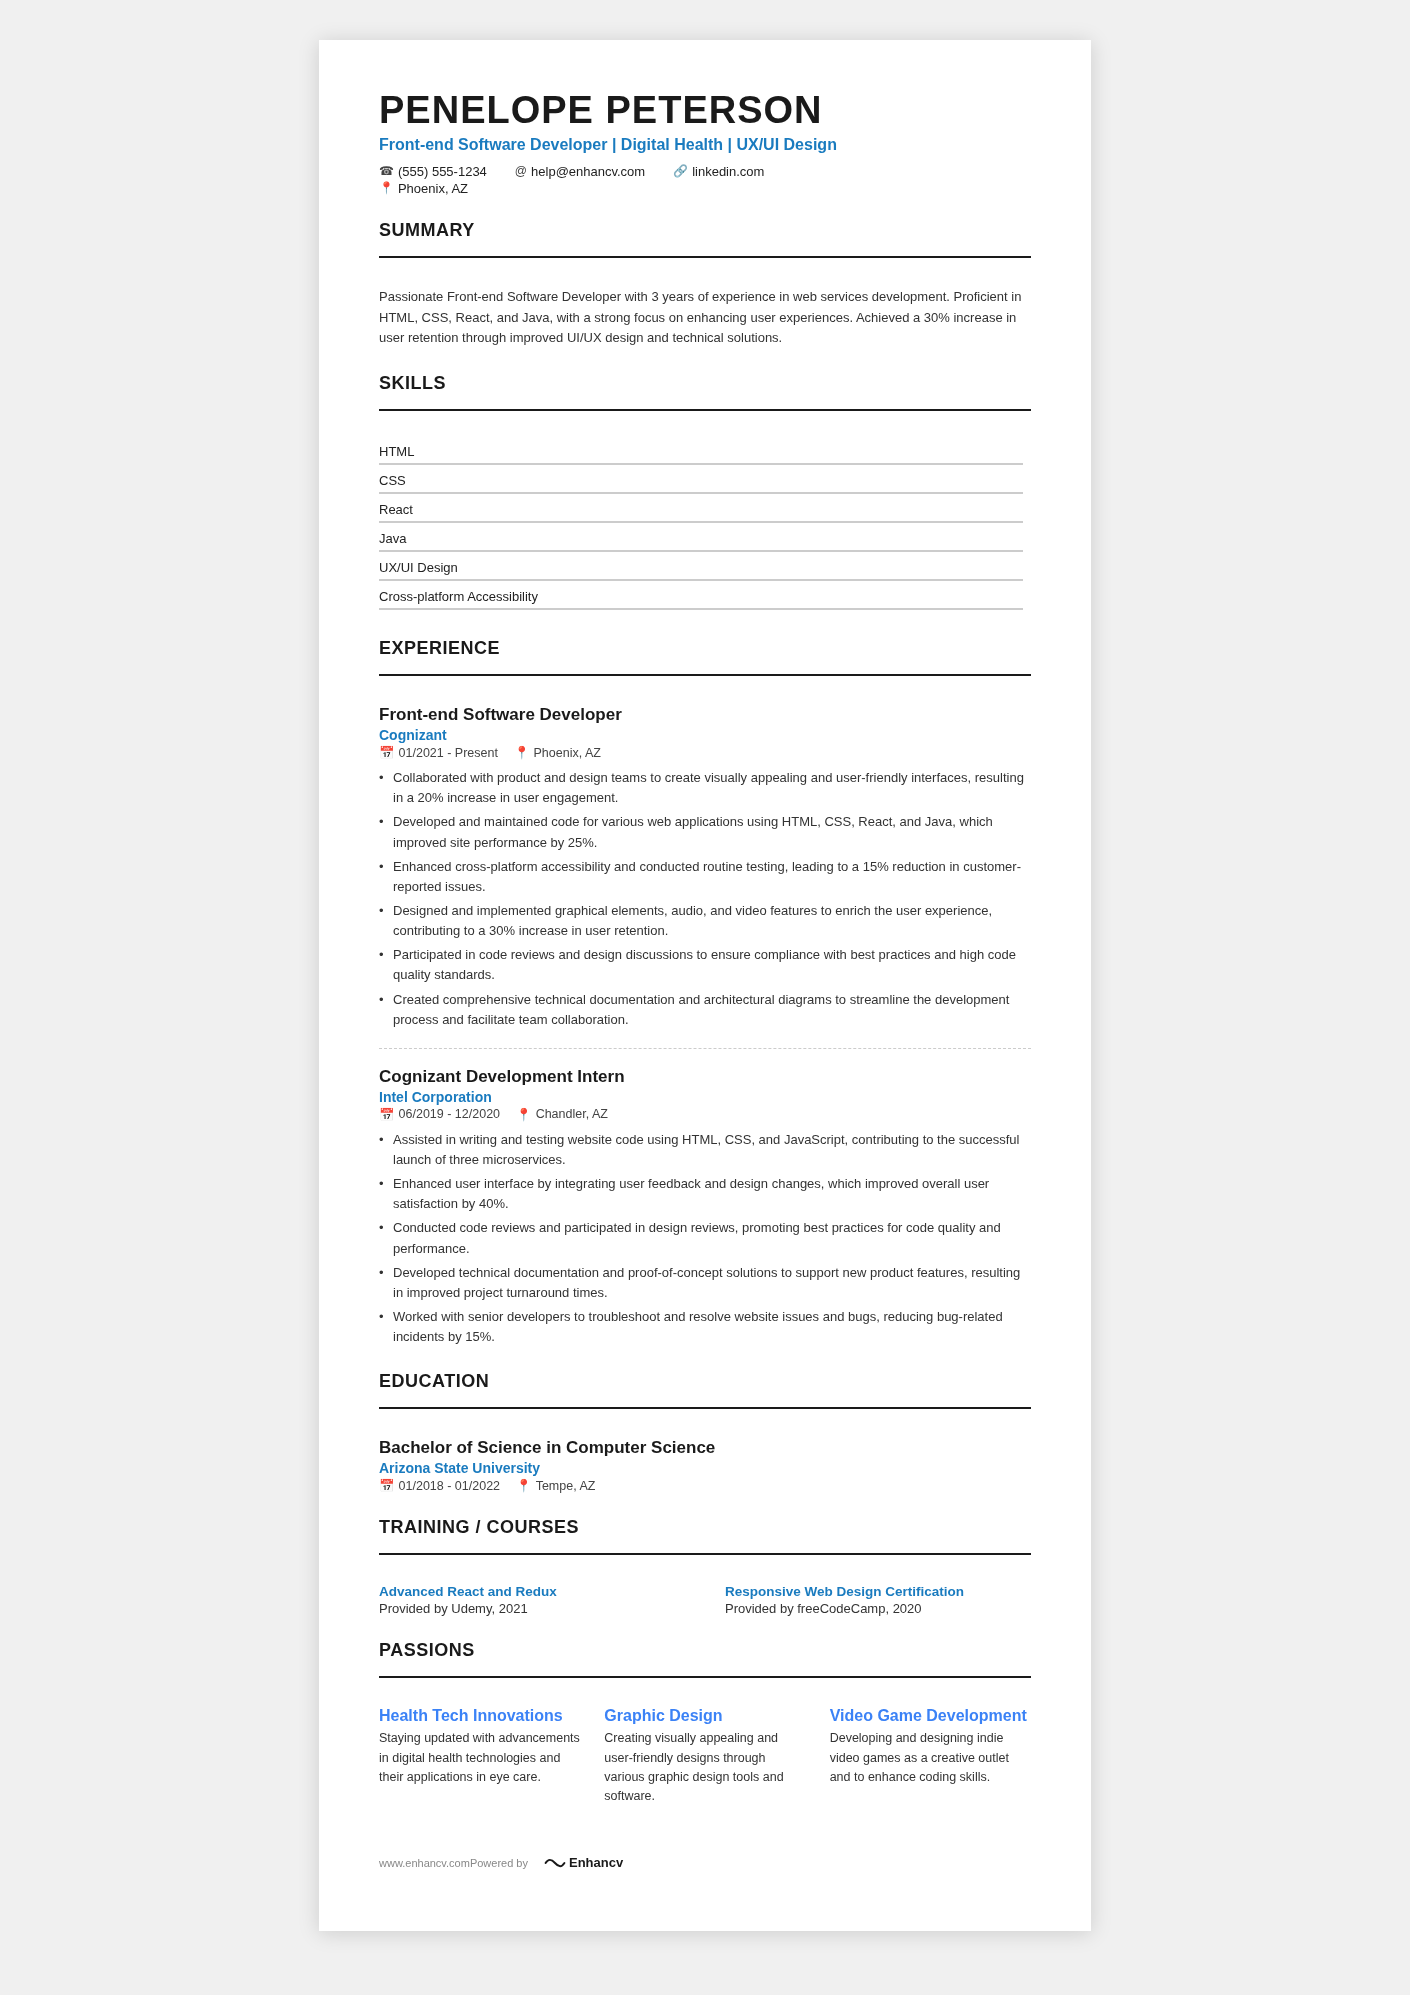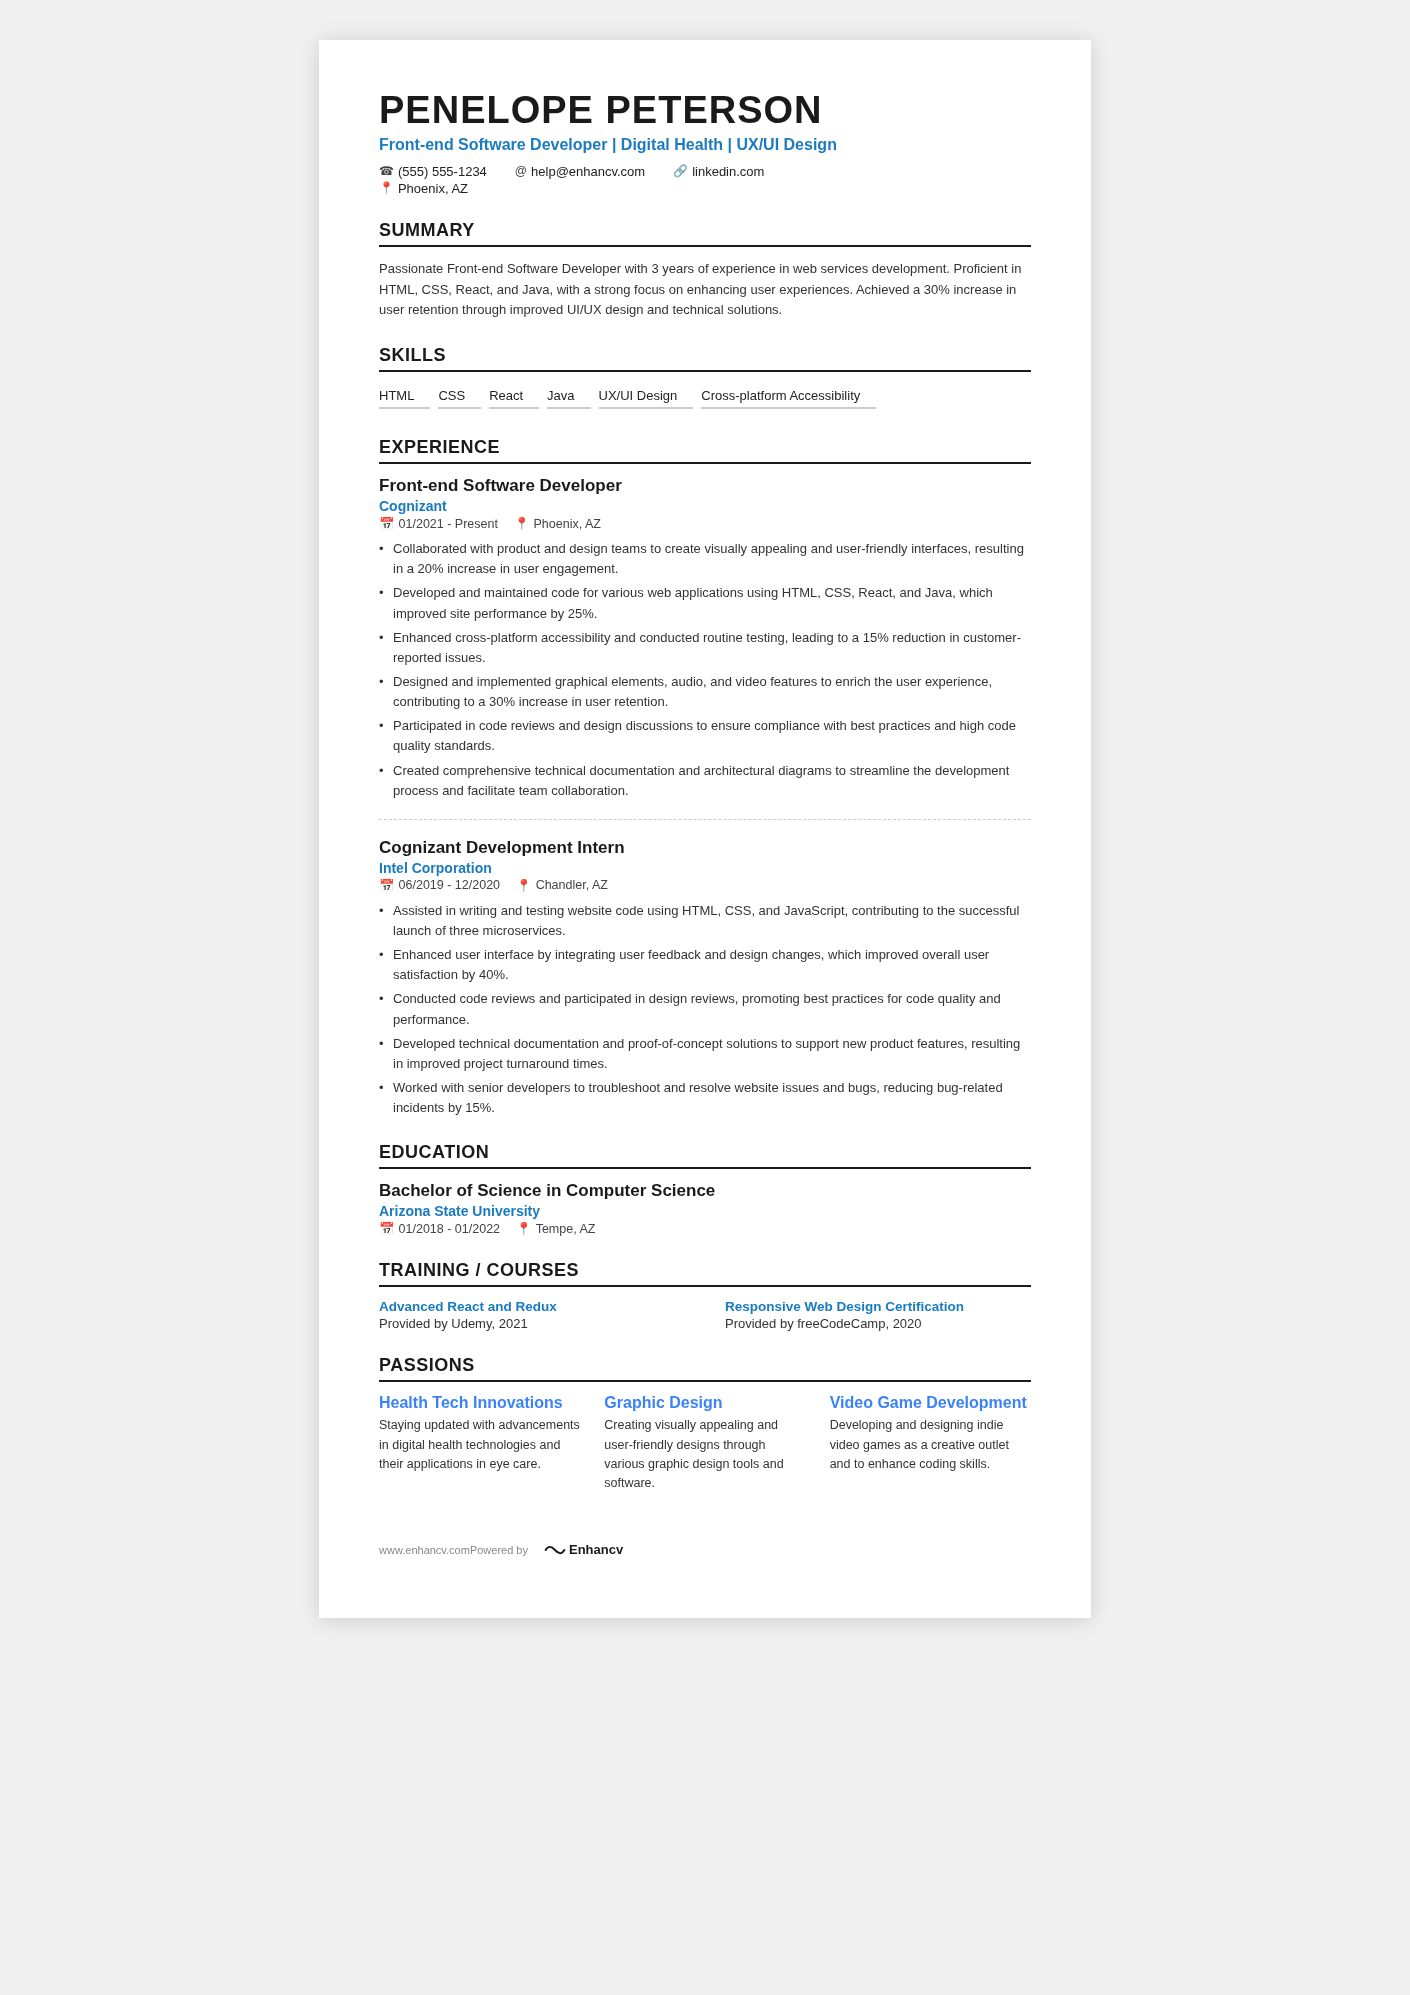--- a/index.html
+++ b/index.html
@@ -51,33 +51,34 @@
     }
     .section {
       margin-top: 24px;
     }
     .section-title {
       font-size: 18px;
       font-weight: 900;
       text-transform: uppercase;
       color: #1a1a1a;
       border-bottom: 2px solid #1a1a1a;
-      padding-bottom: 4px;
-      margin-bottom: 12px;
+      padding-bottom: 15px;
+      margin-bottom: 29px;
       letter-spacing: 0.5px;
     }
     .summary-text {
       font-size: 13px;
       color: #333;
       line-height: 1.6;
     }
     .skills-list {
       display: flex;
       gap: 0;
       flex-wrap: wrap;
+      flex-direction: column;
     }
     .skill-item {
       font-size: 13px;
       color: #222;
       padding: 4px 16px 4px 0;
       border-bottom: 2px solid #ccc;
       margin-right: 8px;
       margin-bottom: 4px;
     }
     .exp-job-title {

